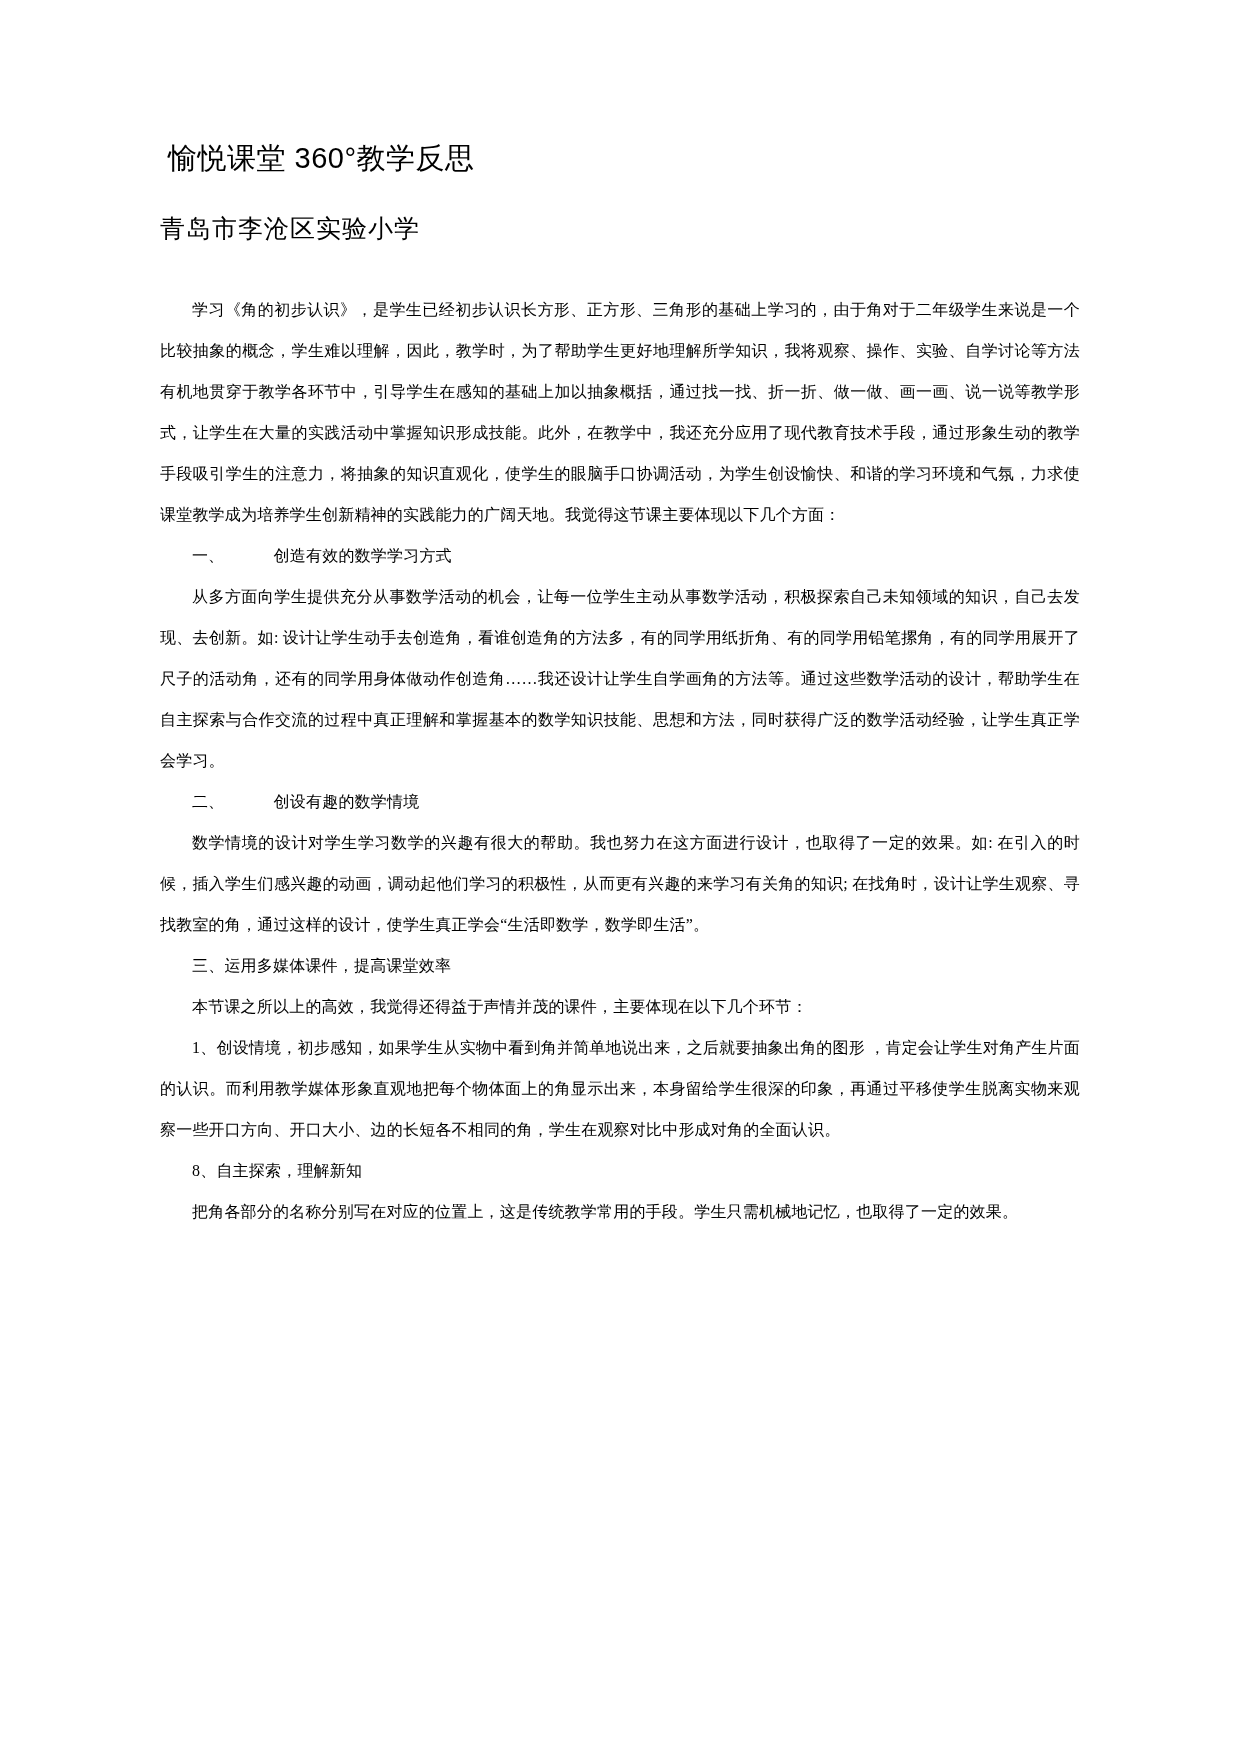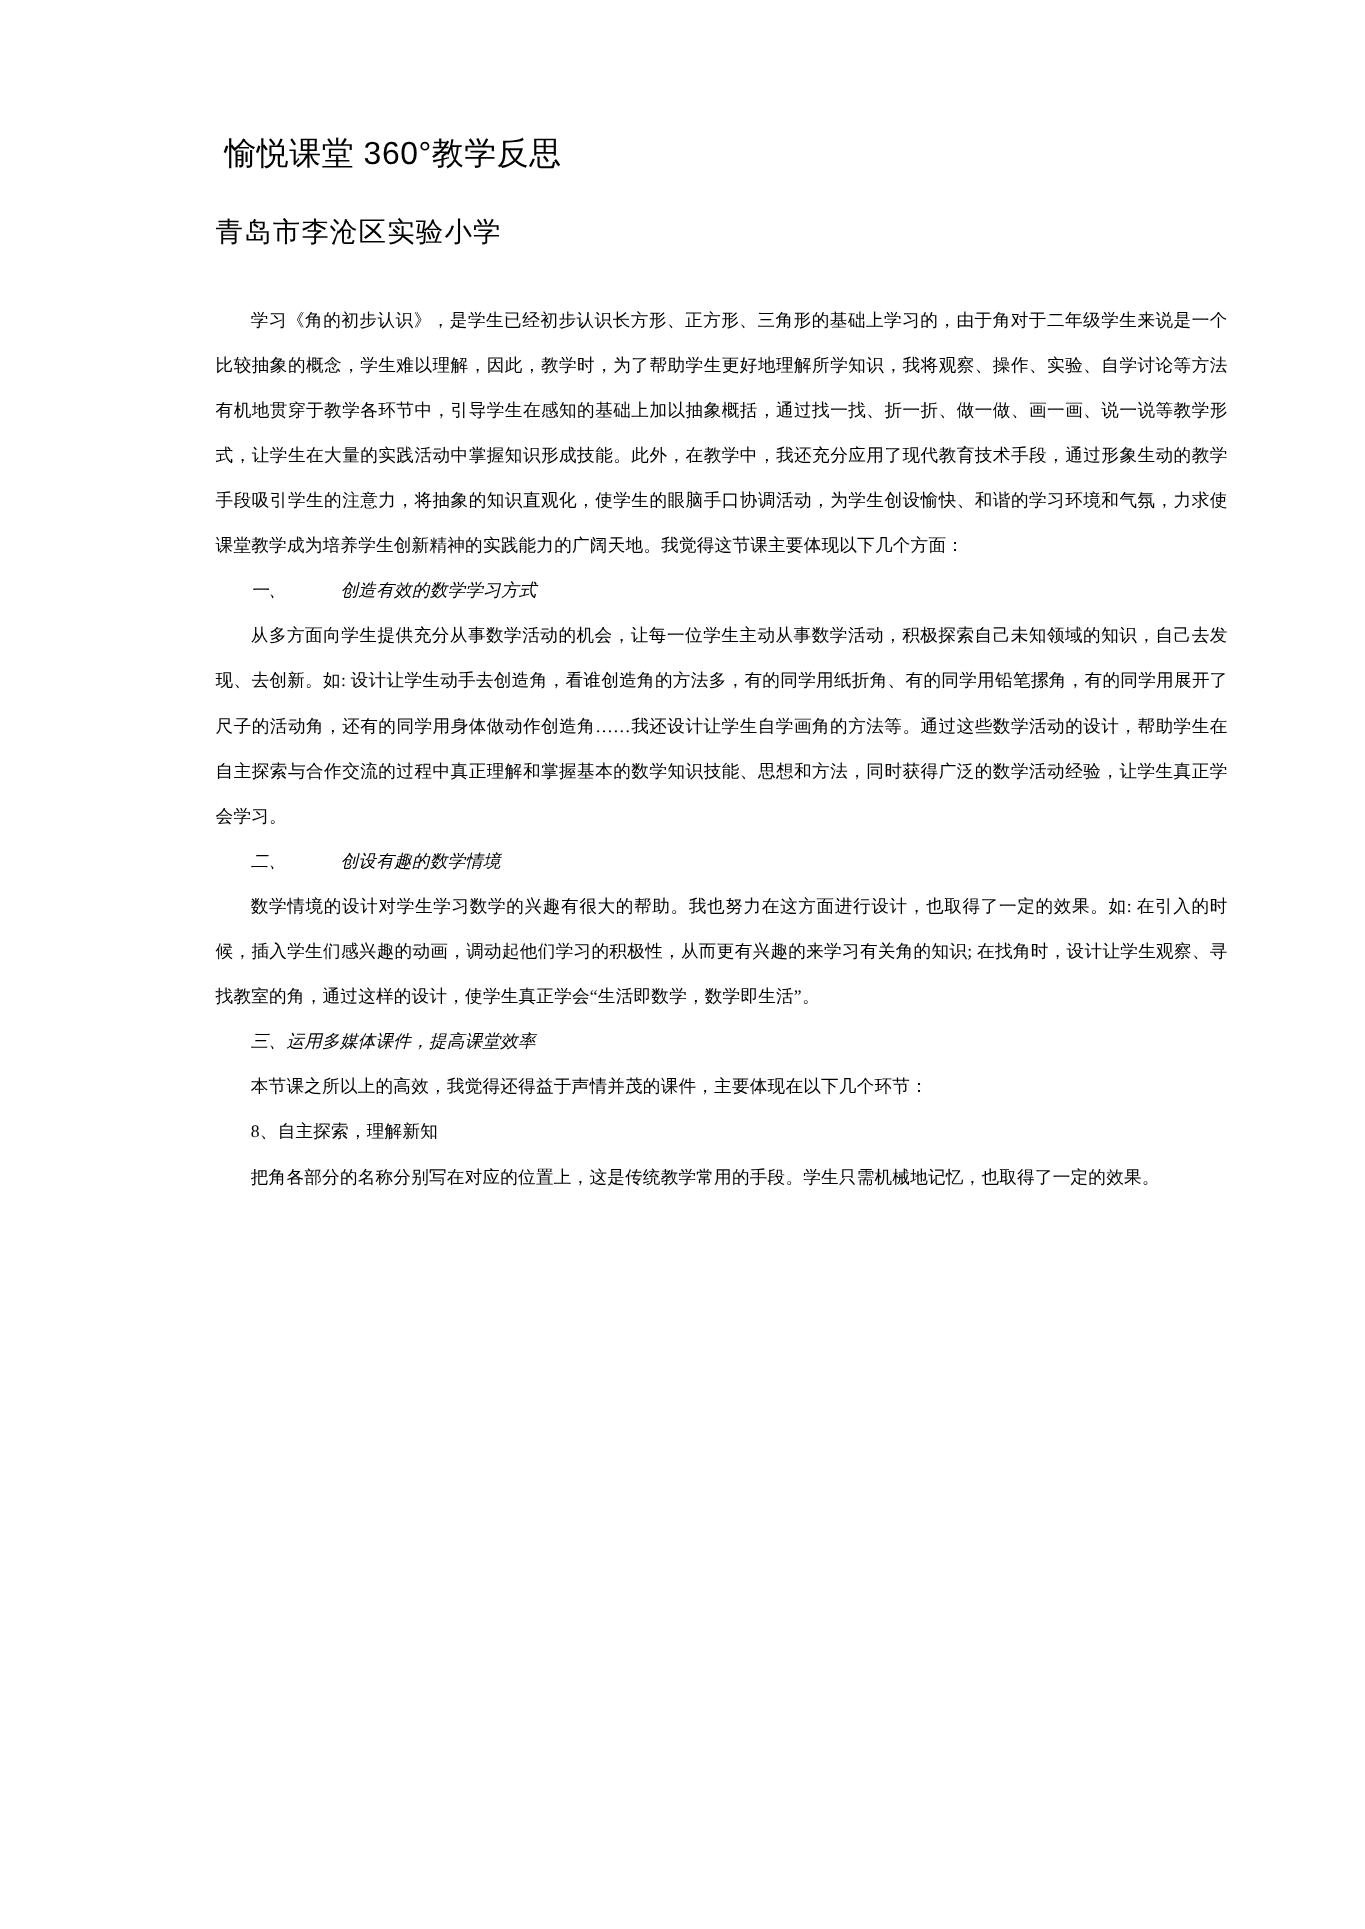--- a/index.html
+++ b/index.html
@@ -13,23 +13,22 @@
     height: 1754px;
     background: #ffffff;
     margin: 0 auto;
     overflow: hidden;
     font-family: "Liberation Serif", serif;
     color: #000000;
   }
   .content {
     position: absolute;
     left: 160px;
-    top: 122px;
+    top: 140px;
     width: 920px;
-    margin-left: 36px;
   }
   .doc-title {
     font-family: "Liberation Sans", sans-serif;
     font-size: 29px;
     line-height: 1.3;
     letter-spacing: 0.5px;
     margin: 0 0 0 8px;
     font-weight: normal;
   }
   .school-line {
@@ -53,21 +52,20 @@
     text-align: justify;
     text-justify: inter-ideograph;
     letter-spacing: 0.2px;
   }
   .body-text p {
     margin: 0;
     text-indent: 2em;
   }
   .body-text p.heading-item {
     text-indent: 2em;
-    font-style: italic;
   }
   .body-text p.heading-item .num {
     letter-spacing: 0;
   }
   .body-text p.heading-item .gap {
     display: inline-block;
     width: 3.1em;
   }
 </style>
 </head>
@@ -90,20 +88,21 @@
       <p>从多方面向学生提供充分从事数学活动的机会，让每一位学生主动从事数学活动，积极探索自己未知领域的知识，自己去发现、去创新。如: 设计让学生动手去创造角，看谁创造角的方法多，有的同学用纸折角、有的同学用铅笔摞角，有的同学用展开了尺子的活动角，还有的同学用身体做动作创造角……我还设计让学生自学画角的方法等。通过这些数学活动的设计，帮助学生在自主探索与合作交流的过程中真正理解和掌握基本的数学知识技能、思想和方法，同时获得广泛的数学活动经验，让学生真正学会学习。</p>
 
       <p class="heading-item"><span class="num">二、</span><span class="gap"></span><span>创设有趣的数学情境</span></p>
 
       <p>数学情境的设计对学生学习数学的兴趣有很大的帮助。我也努力在这方面进行设计，也取得了一定的效果。如: 在引入的时候，插入学生们感兴趣的动画，调动起他们学习的积极性，从而更有兴趣的来学习有关角的知识; 在找角时，设计让学生观察、寻找教室的角，通过这样的设计，使学生真正学会“生活即数学，数学即生活”。</p>
 
       <p class="heading-item">三、运用多媒体课件，提高课堂效率</p>
 
       <p>本节课之所以上的高效，我觉得还得益于声情并茂的课件，主要体现在以下几个环节：</p>
 
+      <p>1、创设情境，初步感知，如果学生从实物中看到角并简单地说出来，之后就要抽象出角的图形 ，肯定会让学生对角产生片面的认识。而利用教学媒体形象直观地把每个物体面上的角显示出来，本身留给学生很深的印象，再通过平移使学生脱离实物来观察一些开口方向、开口大小、边的长短各不相同的角，学生在观察对比中形成对角的全面认识。</p>
 
       <p>8、自主探索，理解新知</p>
 
       <p>把角各部分的名称分别写在对应的位置上，这是传统教学常用的手段。学生只需机械地记忆，也取得了一定的效果。</p>
 
     </div>
   </div>
 </div>
 
 </body></html>

